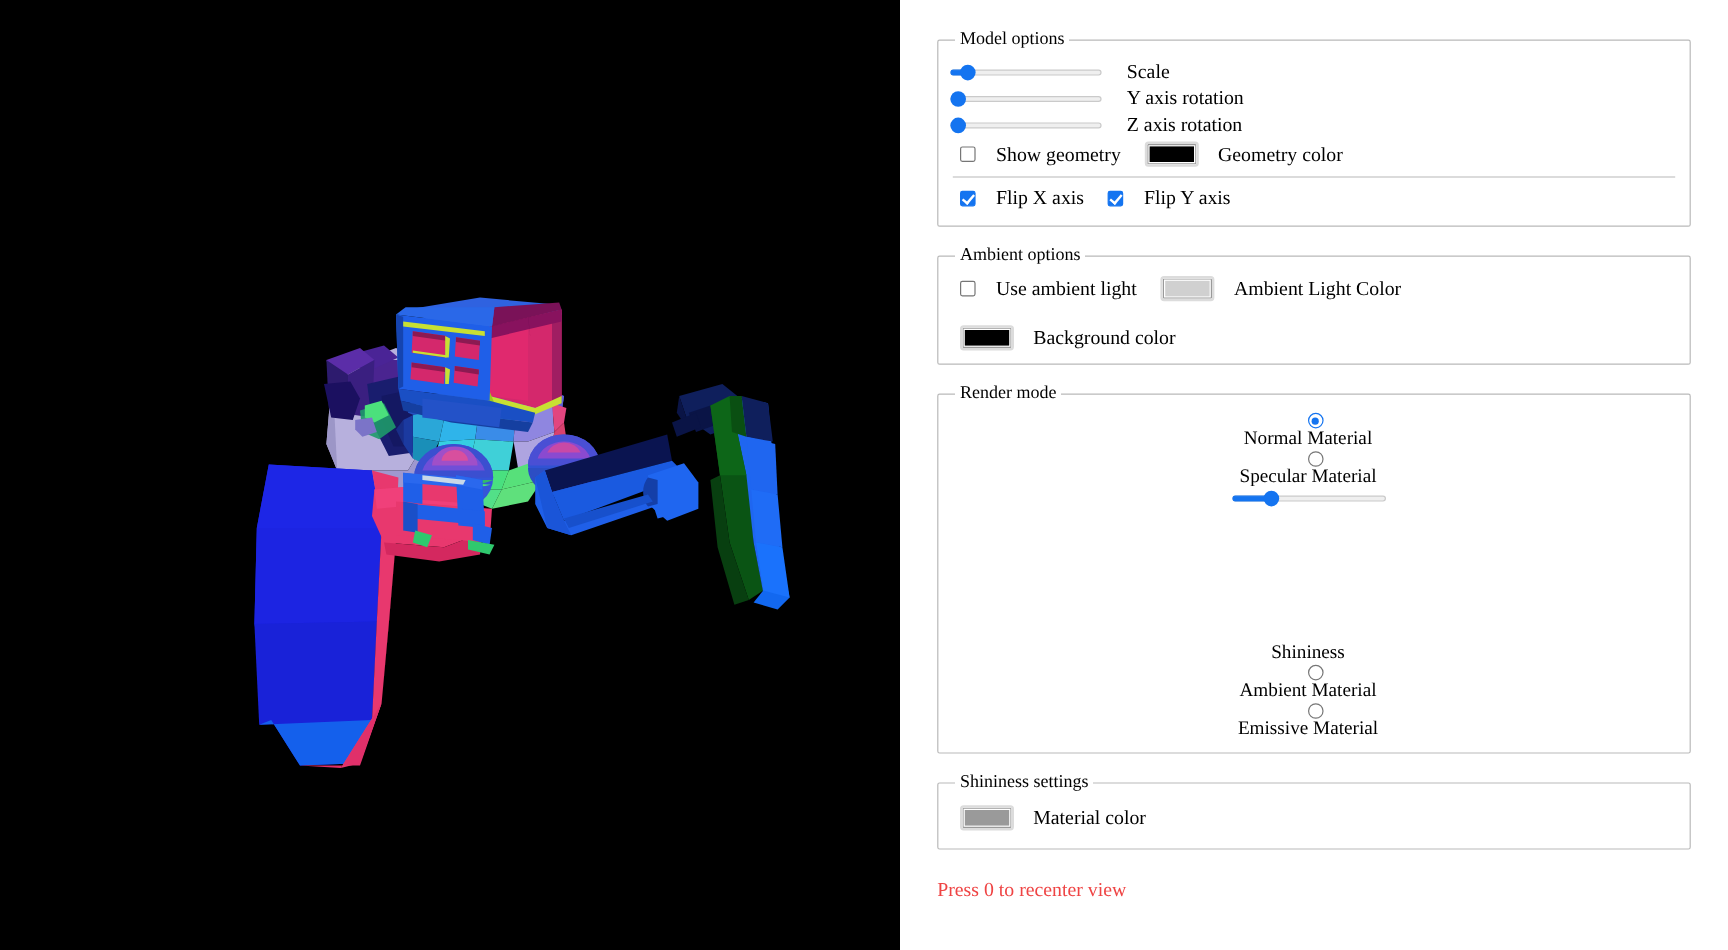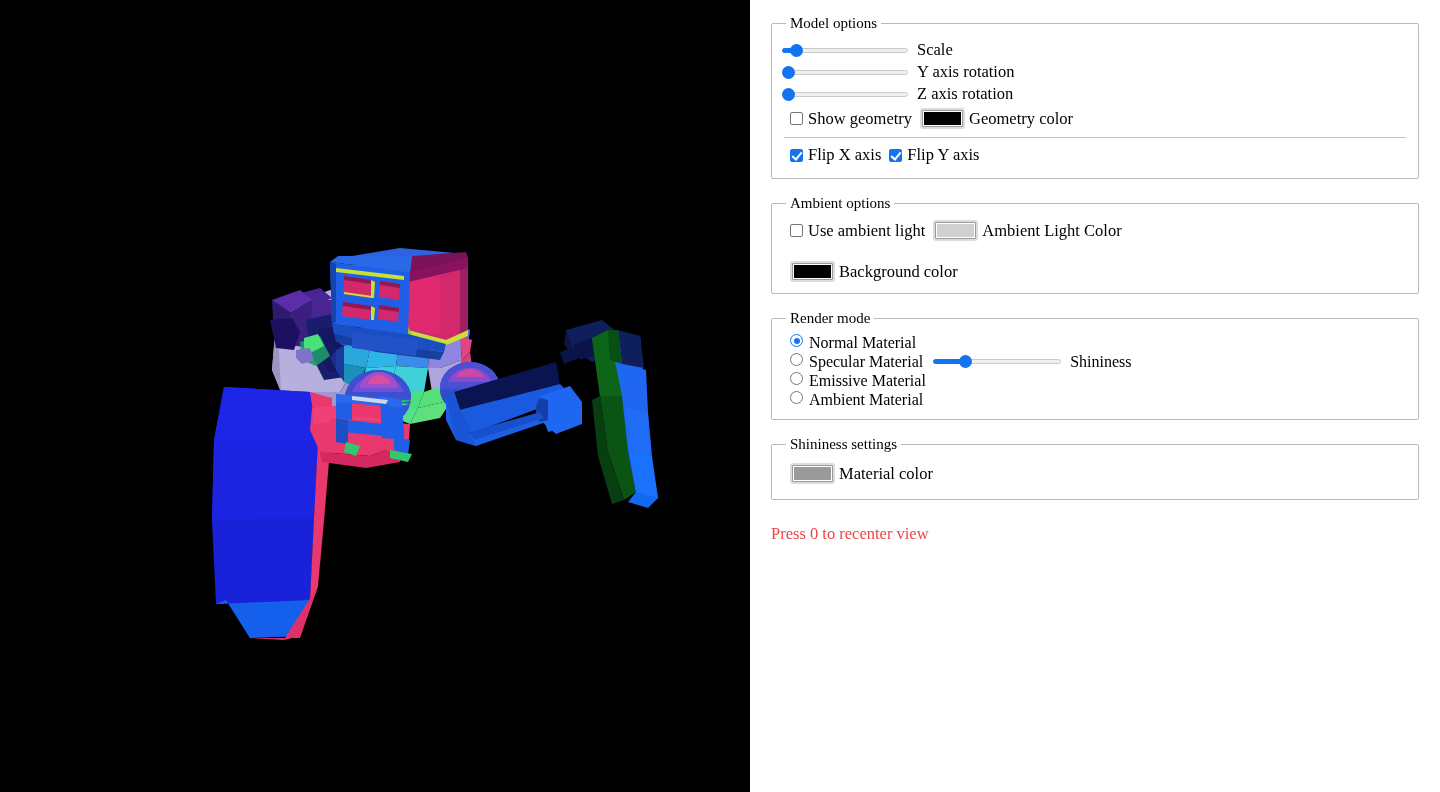--- a/index.html
+++ b/index.html
@@ -20,40 +20,40 @@
     flex: 0 0 750px;
     overflow: hidden;
   }
   #viewport svg { display: block; position: absolute; inset: 0; }
 
   
   #panel {
     position: relative;
     width: 690px; height: 612px;
     flex: 0 0 690px;
-    padding: 3px;
+    padding: 13px;
     background: #ffffff;
   }
 
   fieldset {
     border: 1px solid #b9b9b9;
     border-radius: 2px;
     margin: 0 18px 16px 18px;
     padding: 6px 10px 9px 10px;
     background: #ffffff;
   }
   fieldset.fs-model  { margin-top: 12px; padding-bottom: 11px; }
   legend {
     font-size: 15px;
     color: #000;
     padding: 0 4px;
     margin-left: 4px;
   }
 
-  .row { display: flex; align-items: center; gap: 0; margin: 2px 0; }
+  .row { display: flex; align-items: center; gap: 12px; margin: 2px 0; }
   .row .lbl { font-size: 16.5px; color: #000; line-height: 20px; }
   
   .slider {
     position: relative;
     width: 126px; height: 16px;
     margin-right: 9px;
     cursor: pointer;
     flex: 0 0 126px;
   }
   .slider .track {
@@ -148,21 +148,21 @@
     border-top: 1px solid #c4c4c4;
     margin: 8px 2px 7px 2px;
   }
 
   .hint {
     font-size: 16.5px;
     color: #ef4444;
     margin: 24px 0 0 18px;
   }
 
-  .radio-row { display: flex; margin: 1px 0; }
+  .radio-row { display: flex; align-items: center; margin: 1px 0; flex-direction: column; }
   .radio-row .lbl { margin-right: 10px; }
 </style>
 </head>
 <body>
 
 <div id="app">
 
   <div id="viewport">
     <svg width="750" height="792" viewBox="0 0 750 792">
       <rect x="0" y="0" width="750" height="792" fill="#000000"></rect>
@@ -412,26 +412,26 @@
         <div class="slider" style="width:128px;flex:0 0 128px">
           <div class="track"></div>
           <div class="fill" style="width:36px"></div>
           <div class="thumb" style="left:26px"></div>
         </div>
         <span class="lbl">Shininess</span>
       </div>
 
       <div class="radio-row">
         <div class="rd"></div>
-        <span class="lbl">Emissive Material</span>
+        <span class="lbl">Ambient Material</span>
       </div>
 
       <div class="radio-row">
         <div class="rd"></div>
-        <span class="lbl">Ambient Material</span>
+        <span class="lbl">Emissive Material</span>
       </div>
     </fieldset>
 
     <fieldset>
       <legend>Shininess settings</legend>
 
       <div class="row" style="margin:4px 0 6px 0">
         <button class="swatch" style="margin-left:8px">
           <span class="sw-in" style="background:#9a9a9a"></span>
         </button>

